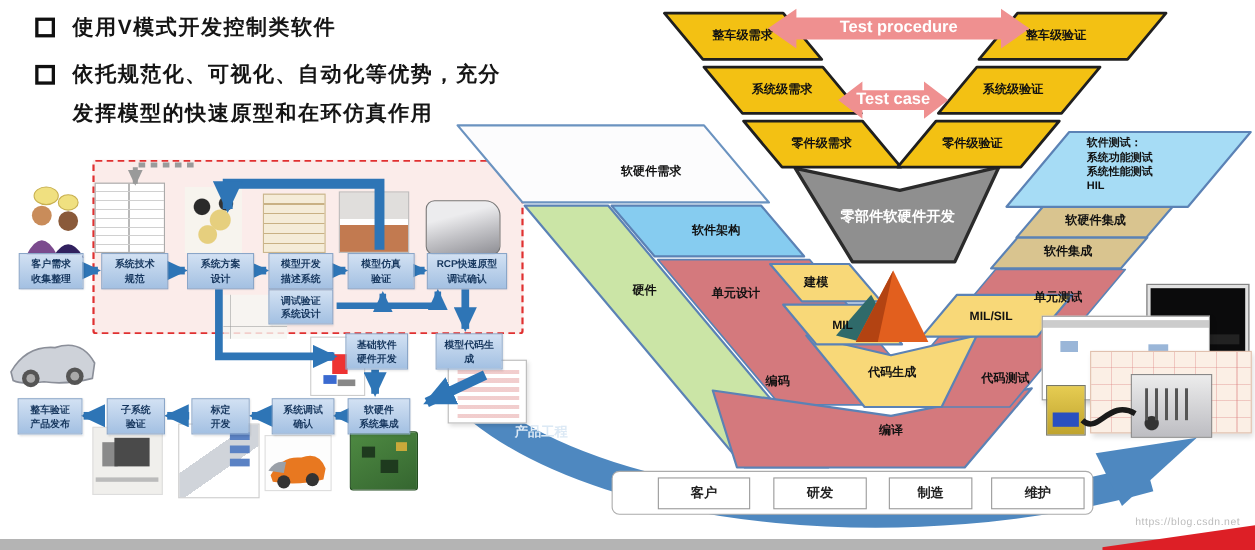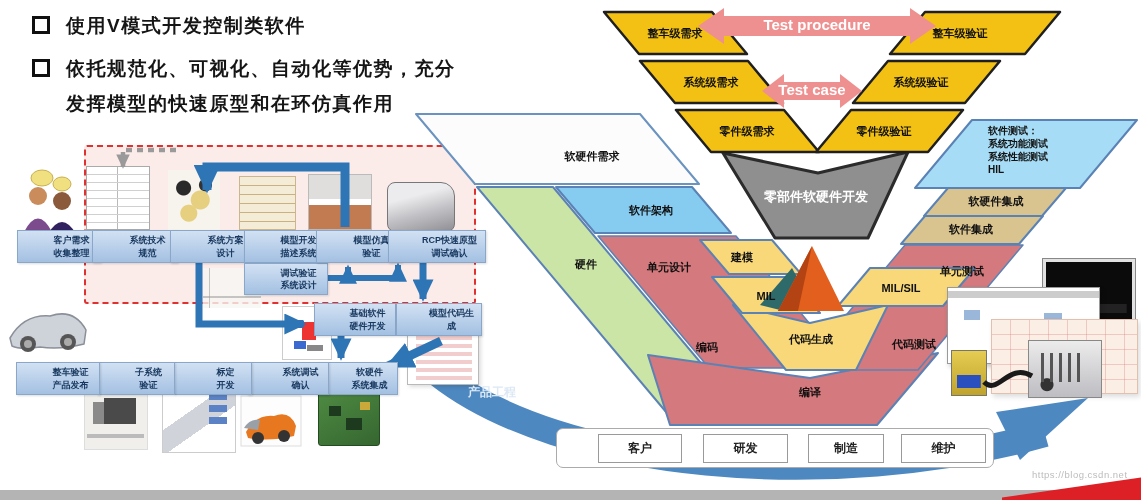--- a/index.html
+++ b/index.html
@@ -10,21 +10,21 @@
   
   #bullets{position:absolute;left:32px;top:8px;width:432px;}
   .bullet-row{display:flex;margin-bottom:8px;}
   .bullet-sq{flex:0 0 auto;width:12px;height:12px;border:3px solid #101010;margin:8px 16px 0 0;}
   .bullet-text{font-size:19px;line-height:1.85;color:#151515;font-weight:600;letter-spacing:1.5px;}
   
   #flow-bg{position:absolute;left:84px;top:145px;width:388px;height:155px;background:#fbecea;
            border:2px dashed #e03030;border-radius:3px;}
   .flow-box{position:absolute;display:flex;align-items:center;justify-content:center;text-align:center;
             background:linear-gradient(180deg,#d2e1f3,#a3c0e2);border:1px solid #8aa6c8;color:#17375e;
-            font-weight:bold;font-size:9px;line-height:1.35;white-space:pre-line;box-shadow:1px 1px 2px #0002;padding-left:25px;}
+            font-weight:bold;font-size:9px;line-height:1.35;white-space:pre-line;box-shadow:1px 1px 2px #0002;}
   .thumb{position:absolute;box-sizing:border-box;background-repeat:no-repeat;}
   .t-docs{background:repeating-linear-gradient(180deg,transparent 0 7px,#d0d0d0 7px 8px),
           linear-gradient(90deg,#fff 0 48%,#b9b9b9 48% 50%,#fff 50%);border:1px solid #aaa;}
   .t-parts{background:radial-gradient(circle at 30% 30%,#2a2a2a 0 7px,transparent 8px),
            radial-gradient(circle at 62% 50%,#e6cf7e 0 9px,transparent 10px),
            radial-gradient(circle at 72% 25%,#333 0 6px,transparent 7px),
            radial-gradient(circle at 40% 72%,#e6cf7e 0 8px,transparent 9px),#f7f4ee;}
   .t-handdoc{background:repeating-linear-gradient(180deg,transparent 0 8px,#c9b184 8px 9px),#f5ecd8;border:1px solid #cbb68e;}
   .t-crash{background:linear-gradient(180deg,#e0dedc 0 45%,#fff 45% 55%,#c27a50 55% 100%);border:1px solid #bbb;}
   .t-device{background:linear-gradient(165deg,#ececee 0 30%,#c2c2c6 60%,#8e8e94);border:1px solid #777;border-radius:8px 14px 8px 8px;}

